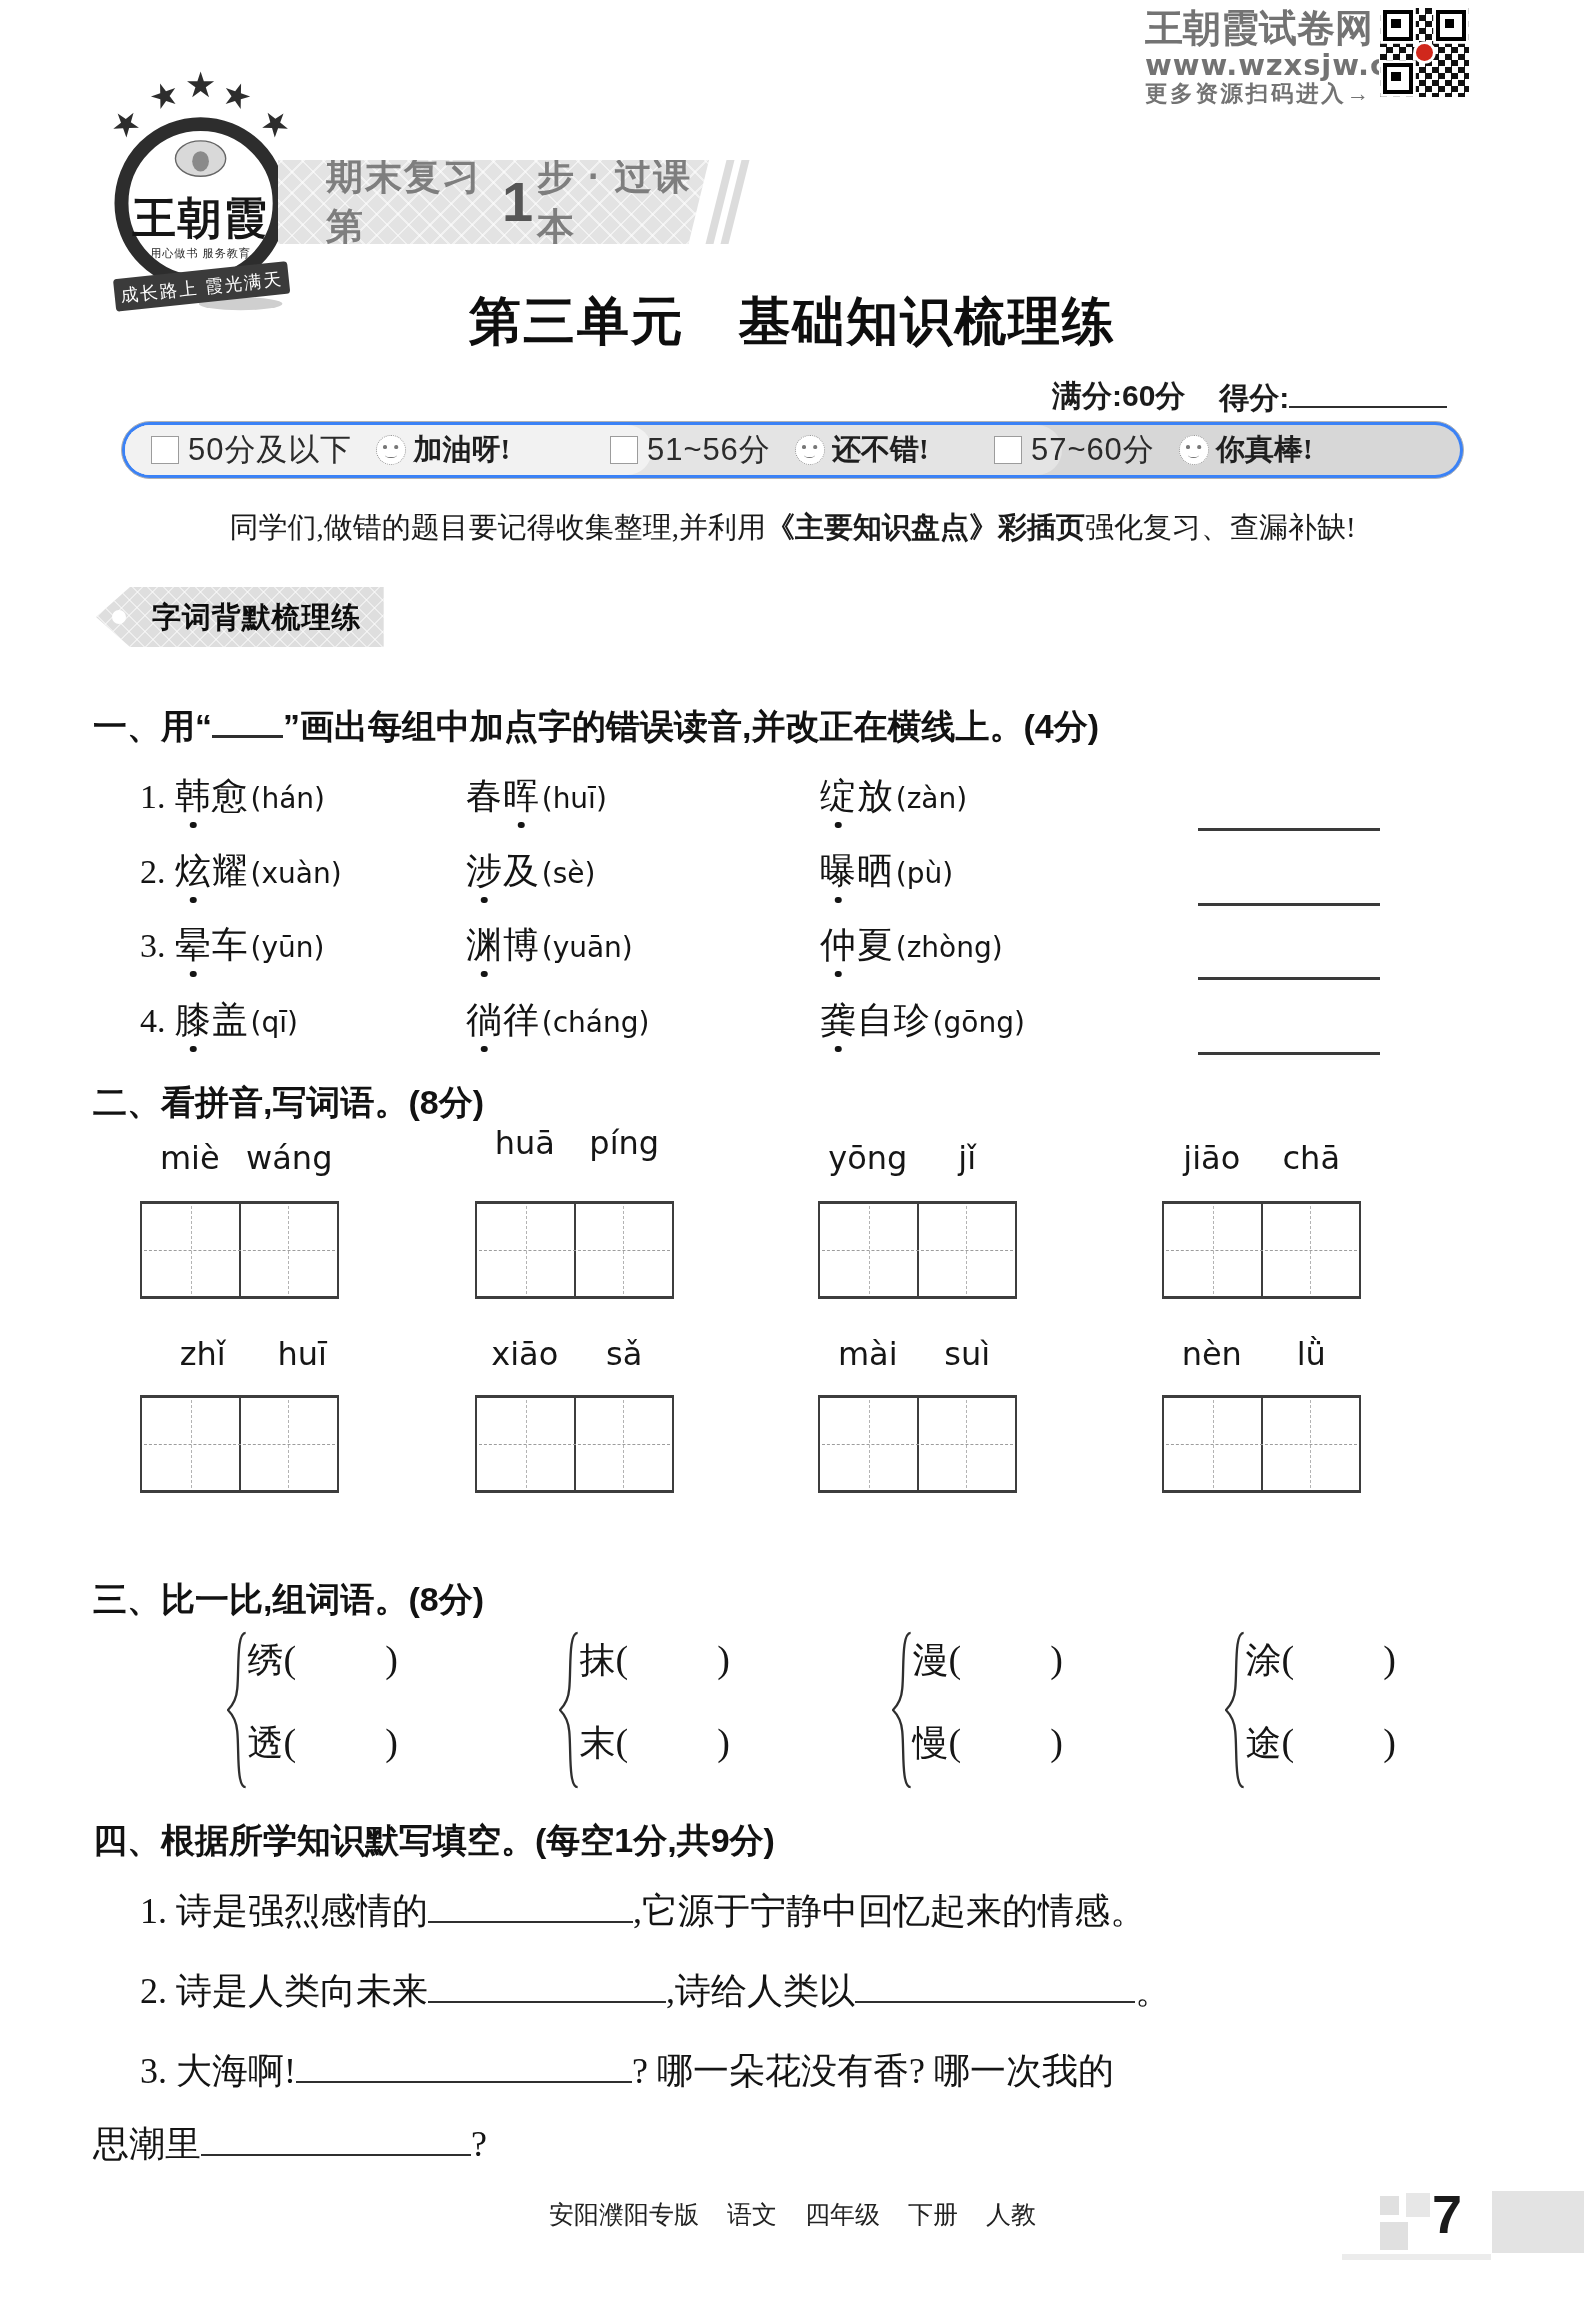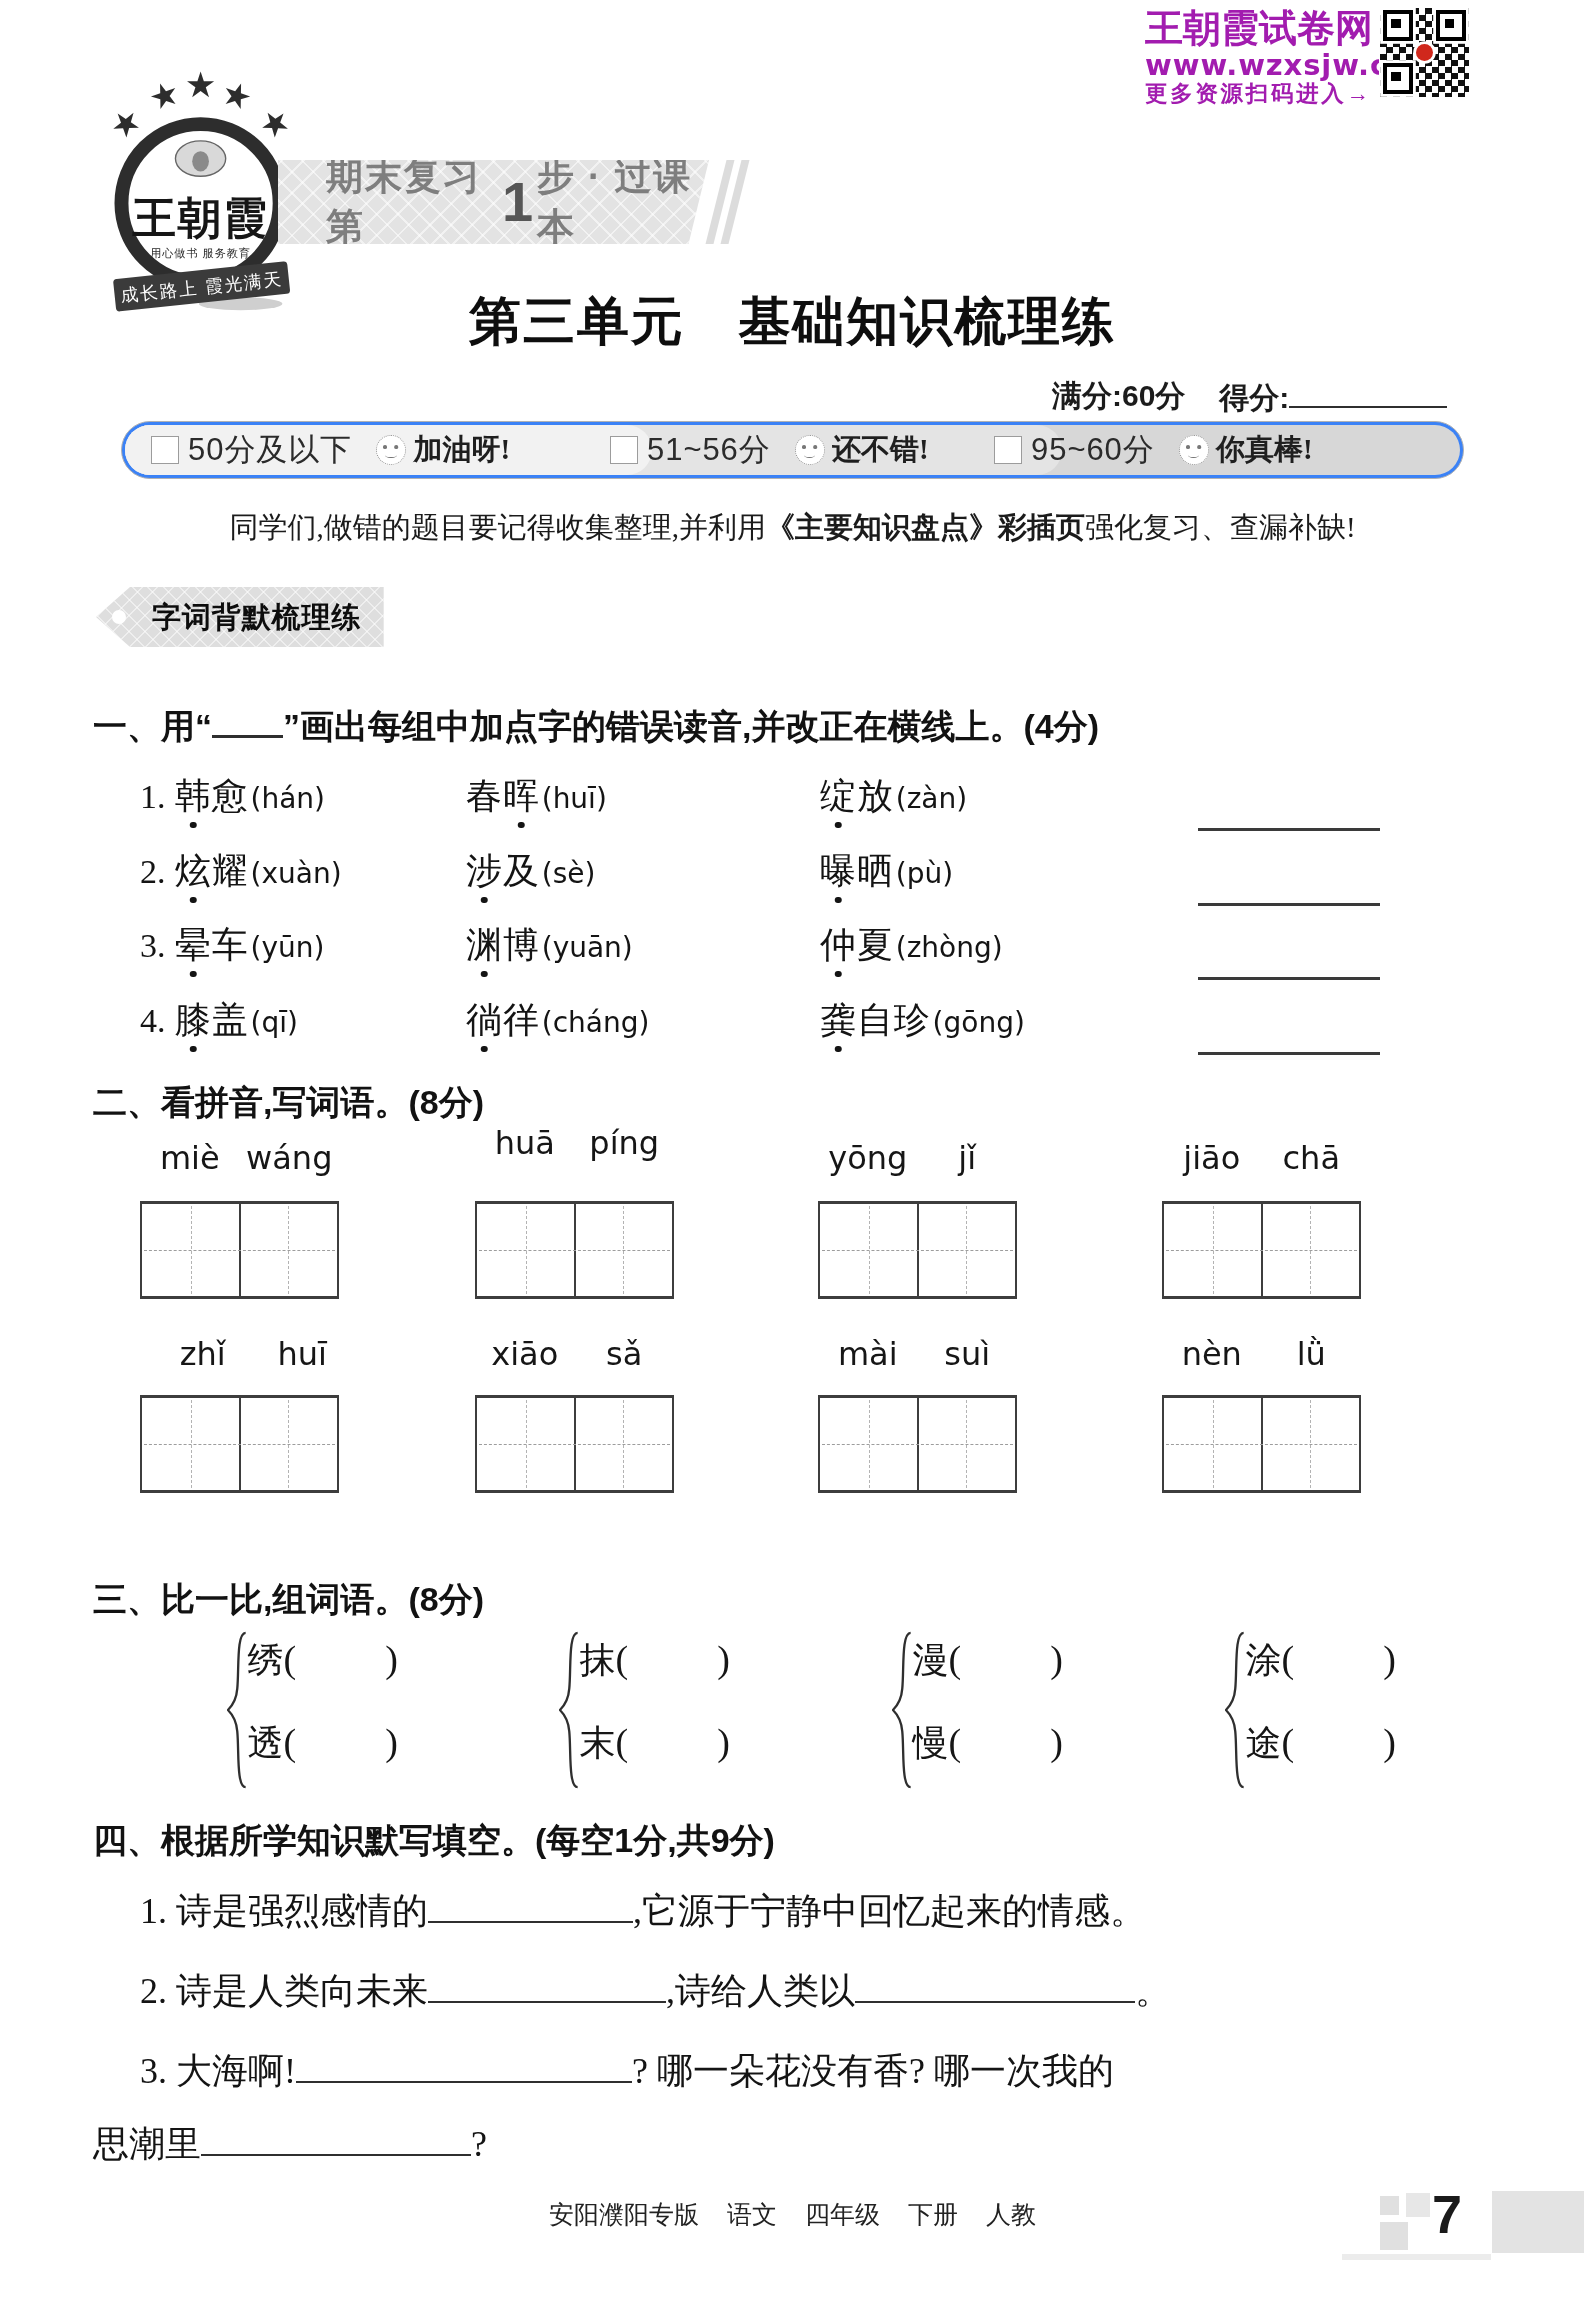--- a/index.html
+++ b/index.html
@@ -1,20 +1,20 @@
 <!DOCTYPE html>
 <html style="font-size:15px"><head>
 <meta charset="utf-8">
 <style>
   html,body{margin:0;padding:0;background:#fff;}
   .page{position:relative;width:1585px;height:2322px;background:#fff;overflow:hidden;
         font-family:"Liberation Sans",sans-serif;color:#141414;}
 
   
-  .site-block{position:absolute;left:1145px;top:7.5px;width:235px;color:#a21caf;}
+  .site-block{position:absolute;left:1145px;top:7.5px;width:235px;color:#737373;}
   .site-name{font-size:38px;font-weight:900;letter-spacing:0px;line-height:41px;white-space:nowrap;}
   .site-url{font-size:29px;font-weight:600;letter-spacing:0.9px;line-height:32px;font-family:"DejaVu Sans",sans-serif;}
   .site-note{font-size:22.4px;font-weight:900;letter-spacing:2.8px;line-height:26px;white-space:nowrap;}
   .qr{position:absolute;left:1380px;top:7.5px;width:89px;height:89px;
       background-image:repeating-conic-gradient(#111 0% 25%, #fff 0% 50%);
       background-size:13px 13px;outline:1.9px solid #fff;}
   .finder{position:absolute;width:22.4px;height:22.4px;background:#fff;border:4.7px solid #000;box-shadow:0 0 0 2.8px #fff;}
   .finder::after{content:"";position:absolute;left:4.7px;top:4.7px;width:9.3px;height:9.3px;background:#000;}
   .qr-emblem{position:absolute;left:36px;top:36px;width:17px;height:17px;border-radius:50%;
              background:#d0281c;box-shadow:0 0 0 2.8px #fff;}
@@ -189,21 +189,21 @@
           <span class="band-praise">加油呀!</span>
         </div>
         <div class="band-group" style="left: 485px;">
           <span class="checkbox"></span>
           <span class="band-range">51~56分</span>
           <span class="face"></span>
           <span class="band-praise">还不错!</span>
         </div>
         <div class="band-group" style="left: 869px;">
           <span class="checkbox"></span>
-          <span class="band-range">95~60分</span>
+          <span class="band-range">57~60分</span>
           <span class="face"></span>
           <span class="band-praise">你真棒!</span>
         </div>
       </div>
   </div>
 
   <div class="notice">
     <span>同学们,做错的题目要记得收集整理,并利用</span><b>《主要知识盘点》彩插页</b><span>强化复习、查漏补缺!</span>
   </div>
 

